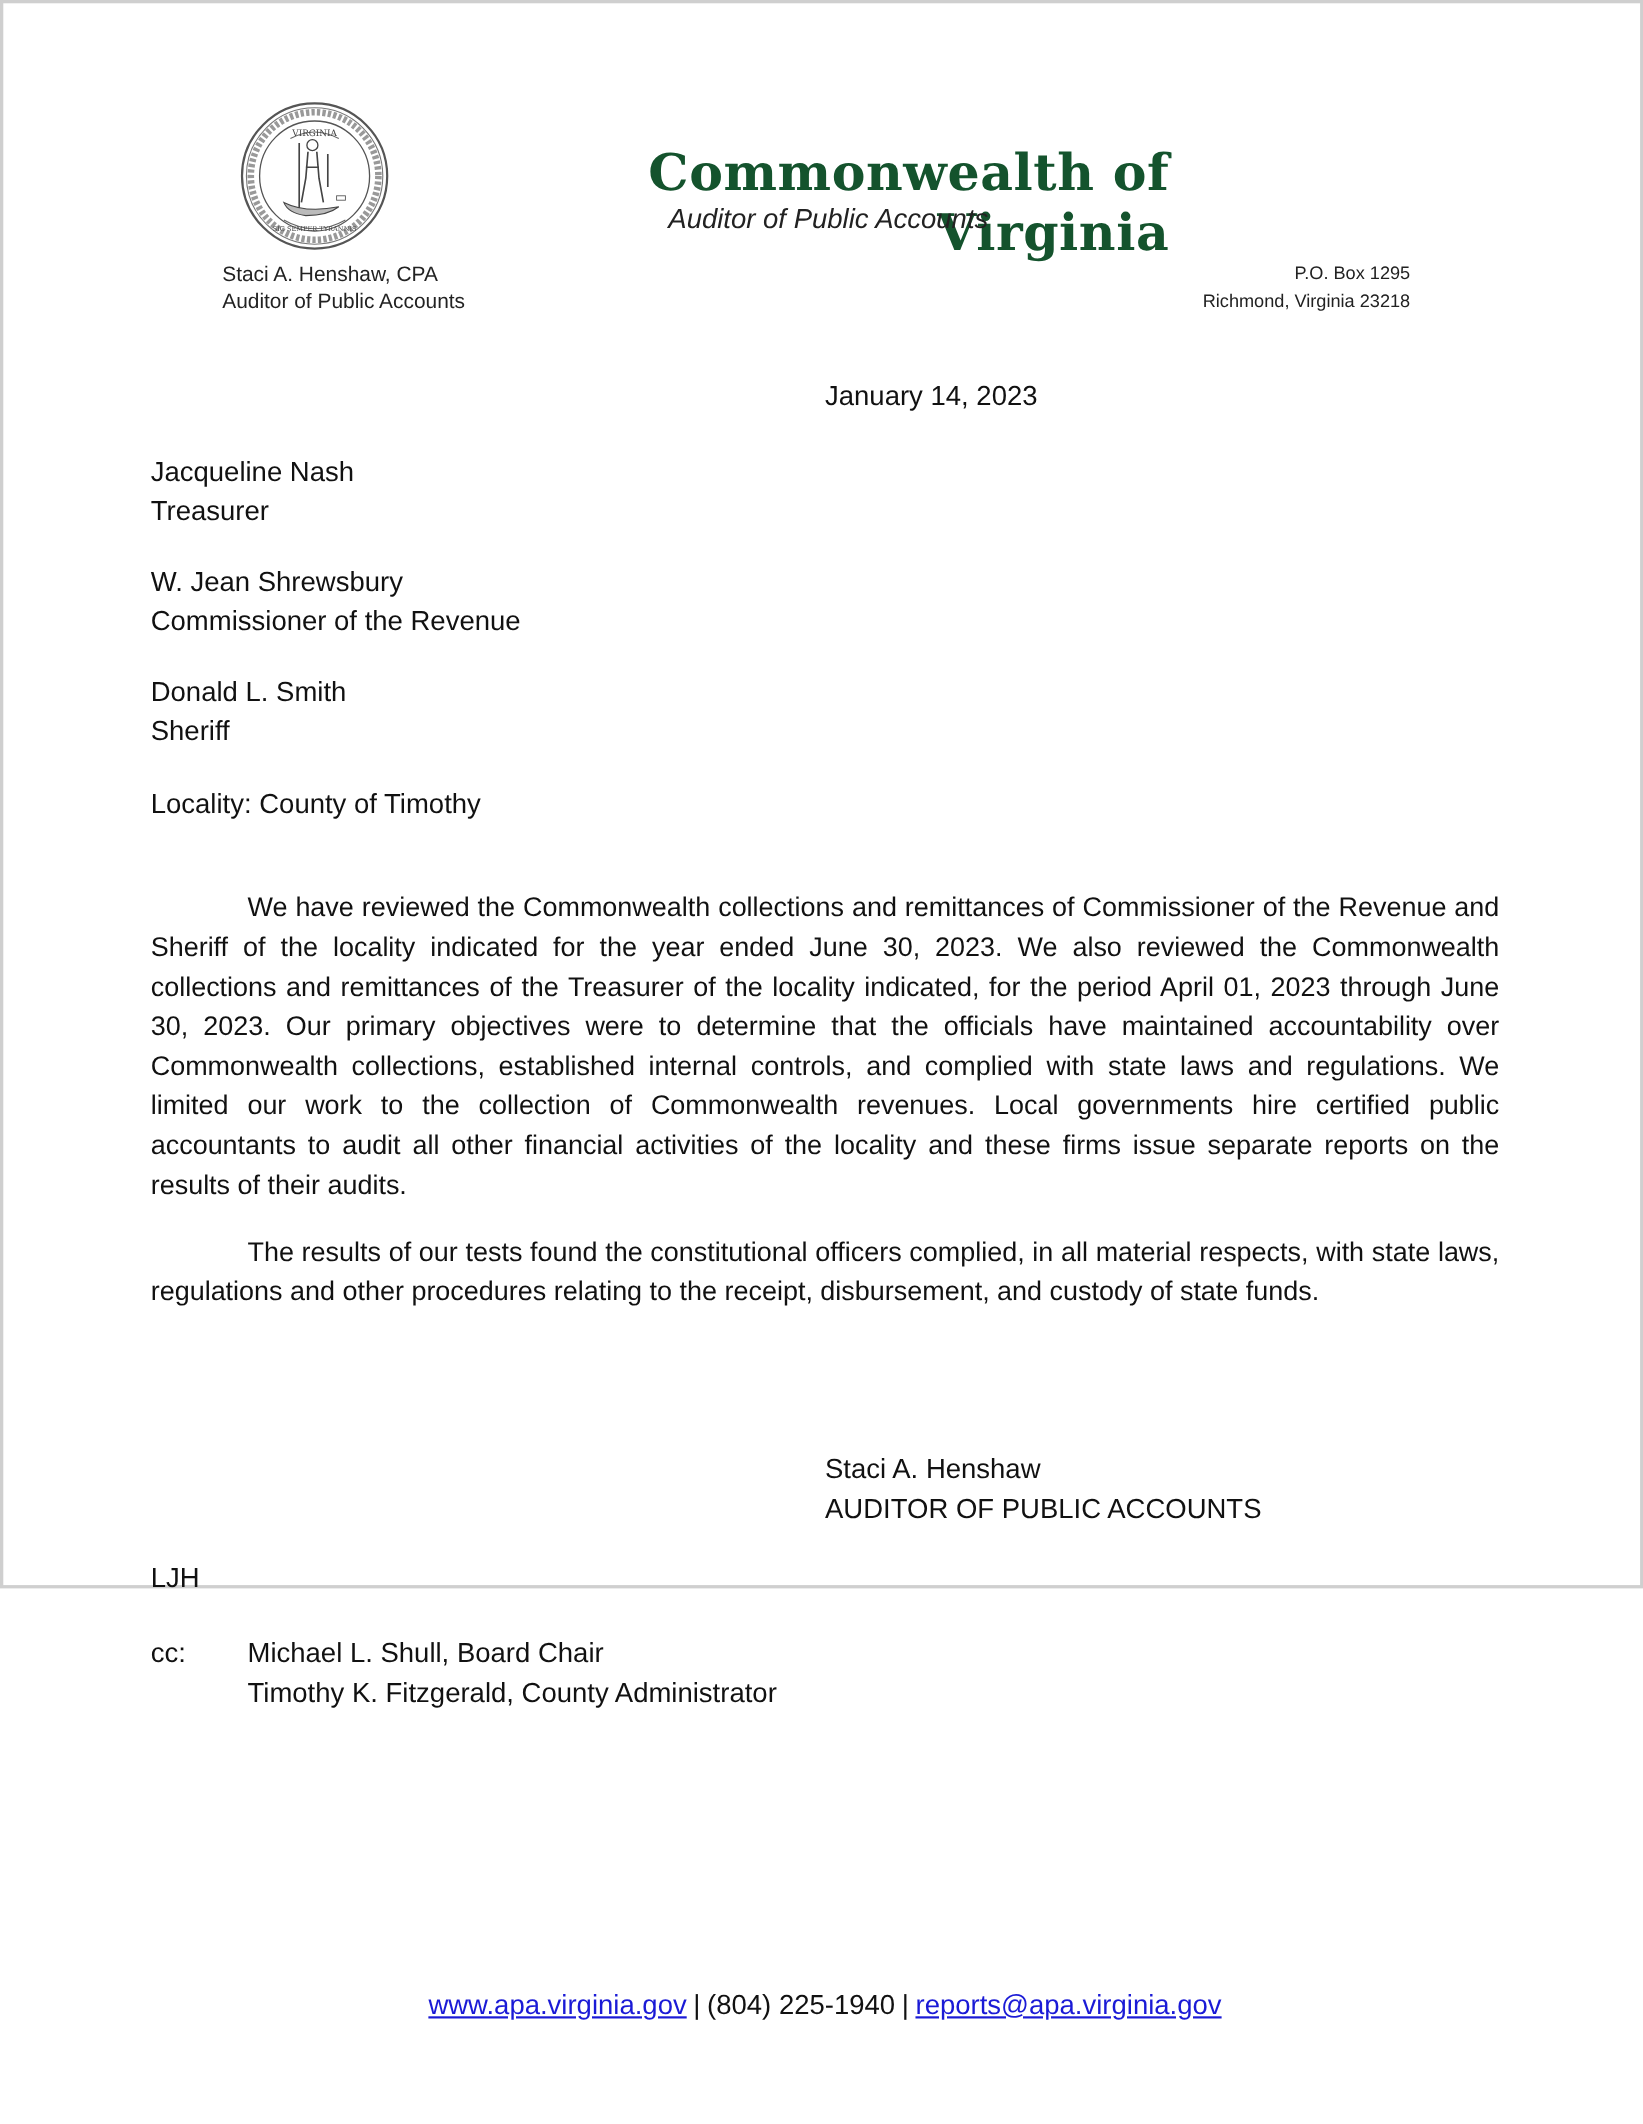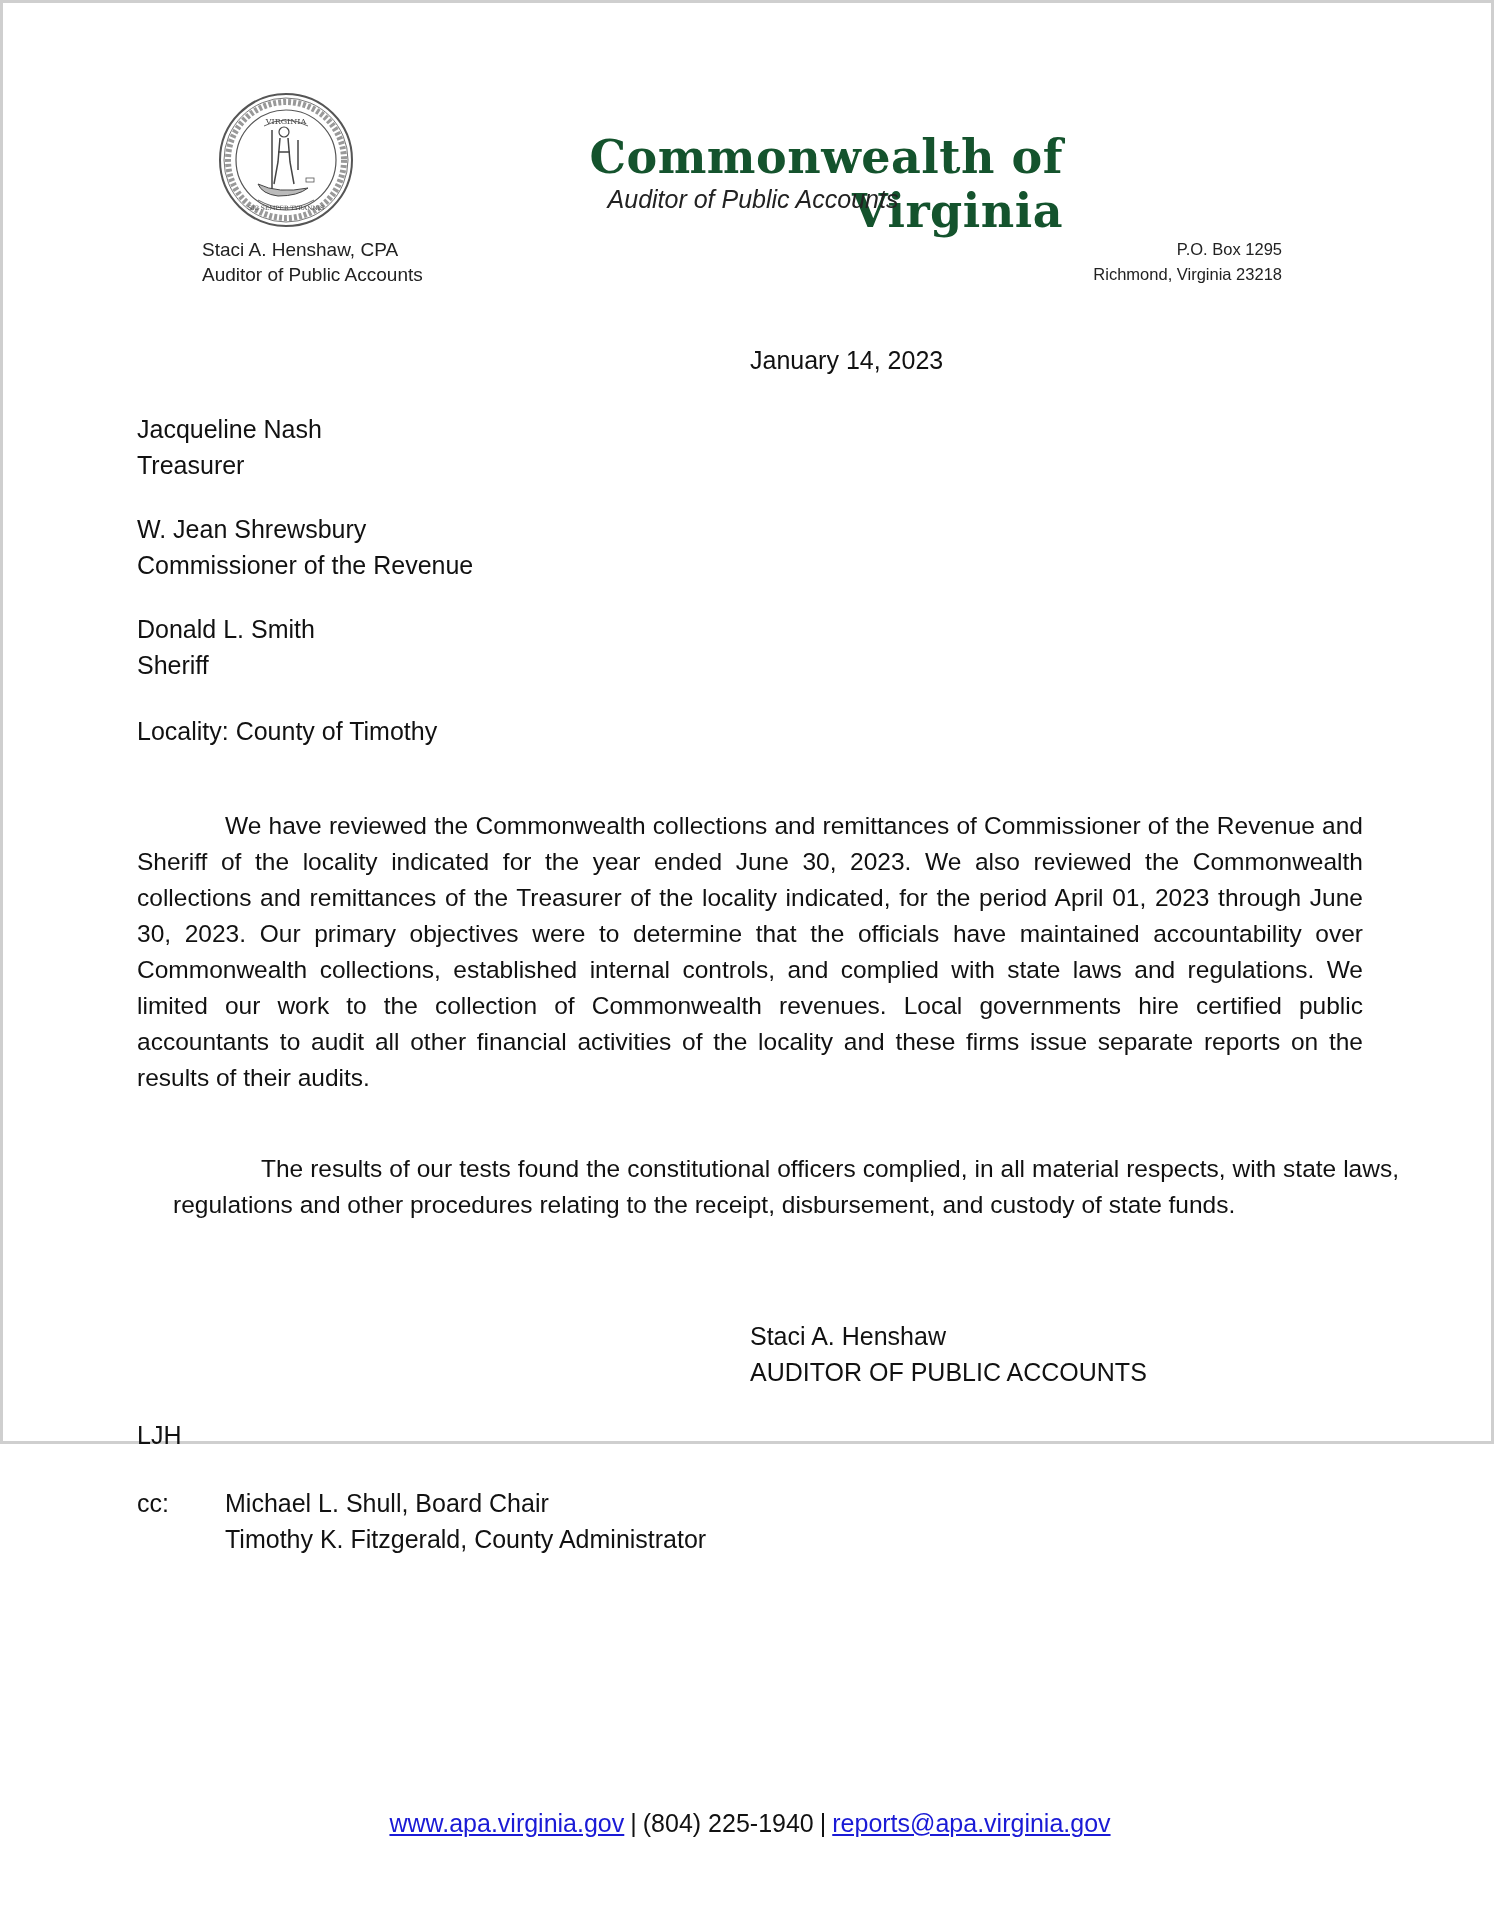--- a/index.html
+++ b/index.html
@@ -96,21 +96,21 @@
   <div class="block" style="top:608px;">
     <div>Donald L. Smith</div>
     <div>Sheriff</div>
   </div>
 
   <div class="block" style="top:710px;">
     <div>Locality: County of Timothy</div>
   </div>
 
   <div class="para" style="top:805px;">We have reviewed the Commonwealth collections and remittances of Commissioner of the Revenue and Sheriff of the locality indicated for the year ended June 30, 2023.  We also reviewed the Commonwealth collections and remittances of the Treasurer of the locality indicated, for the period April 01, 2023 through June 30, 2023.  Our primary objectives were to determine that the officials have maintained accountability over Commonwealth collections, established internal controls, and complied with state laws and regulations.  We limited our work to the collection of Commonwealth revenues.  Local governments hire certified public accountants to audit all other financial activities of the locality and these firms issue separate reports on the results of their audits.</div>
-  <div class="para" style="top:1148px;margin-left:36px;">The results of our tests found the constitutional officers complied, in all material respects, with state laws, regulations and other procedures relating to the receipt, disbursement, and custody of state funds.</div>
+  <div class="para" style="top:1118px;">The results of our tests found the constitutional officers complied, in all material respects, with state laws, regulations and other procedures relating to the receipt, disbursement, and custody of state funds.</div>
 
   <div class="sig">
     <div>Staci A. Henshaw</div>
     <div>AUDITOR OF PUBLIC ACCOUNTS</div>
   </div>
 
   <div class="initials">LJH</div>
 
   <div class="cc">
     <div class="cc-label">cc:</div>

